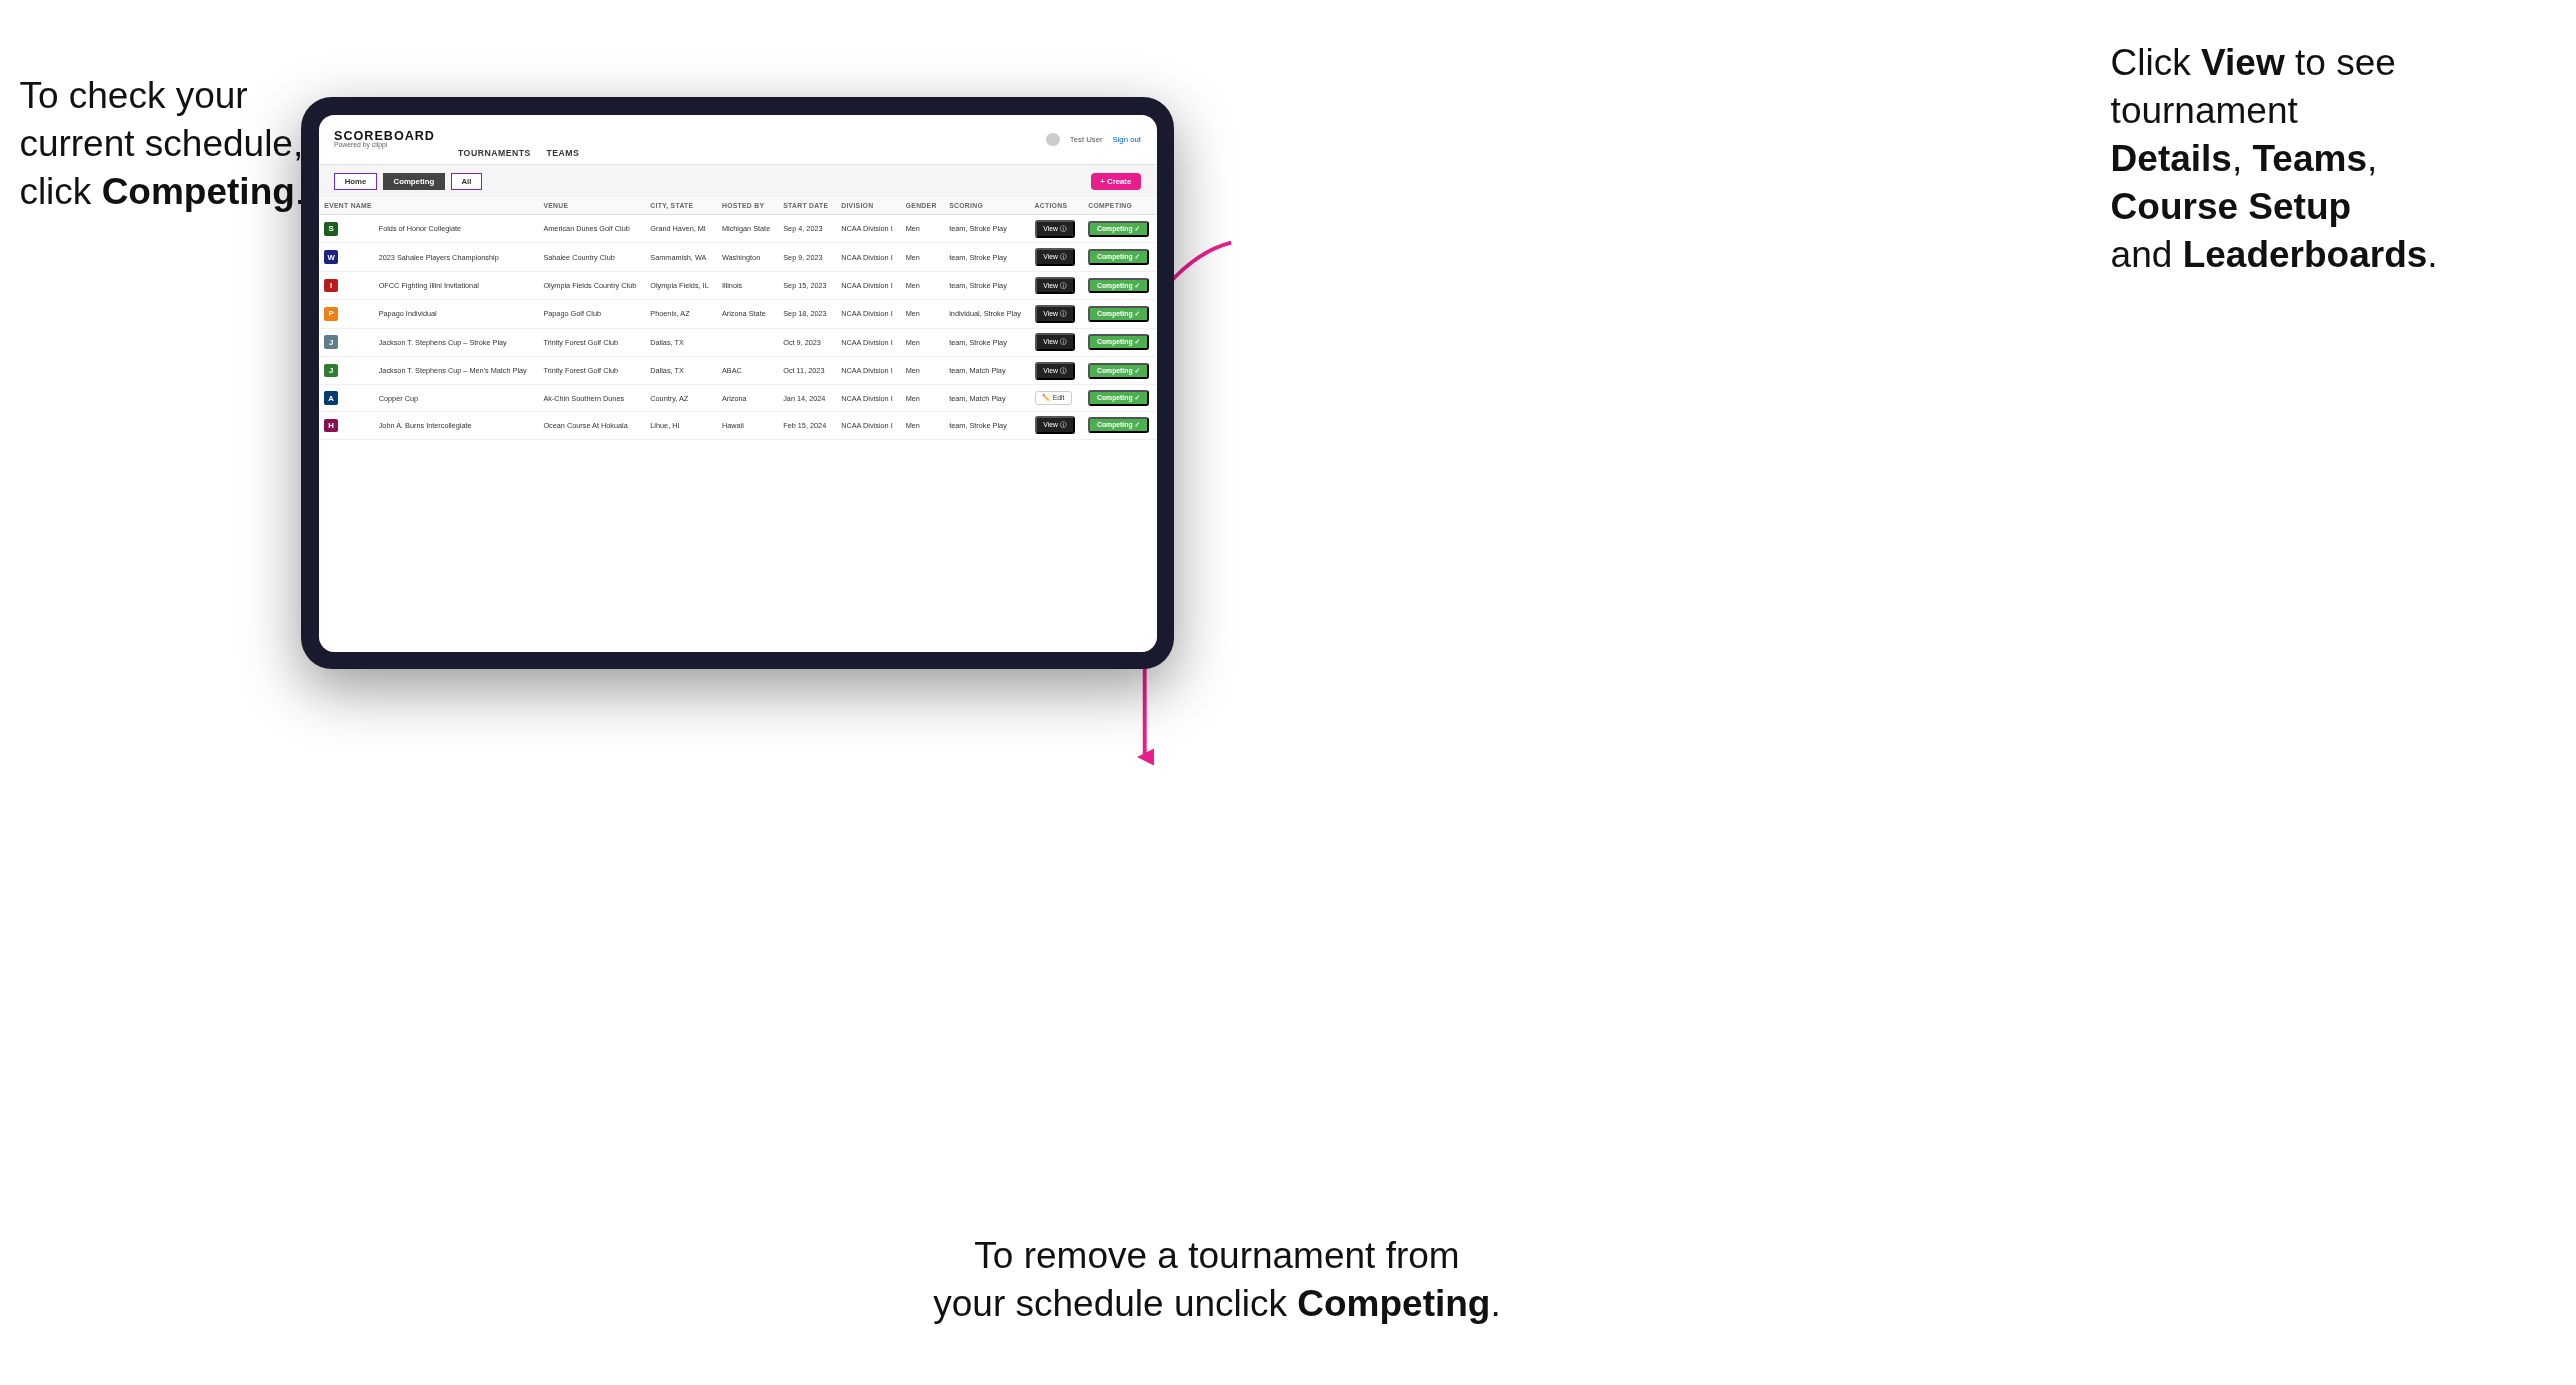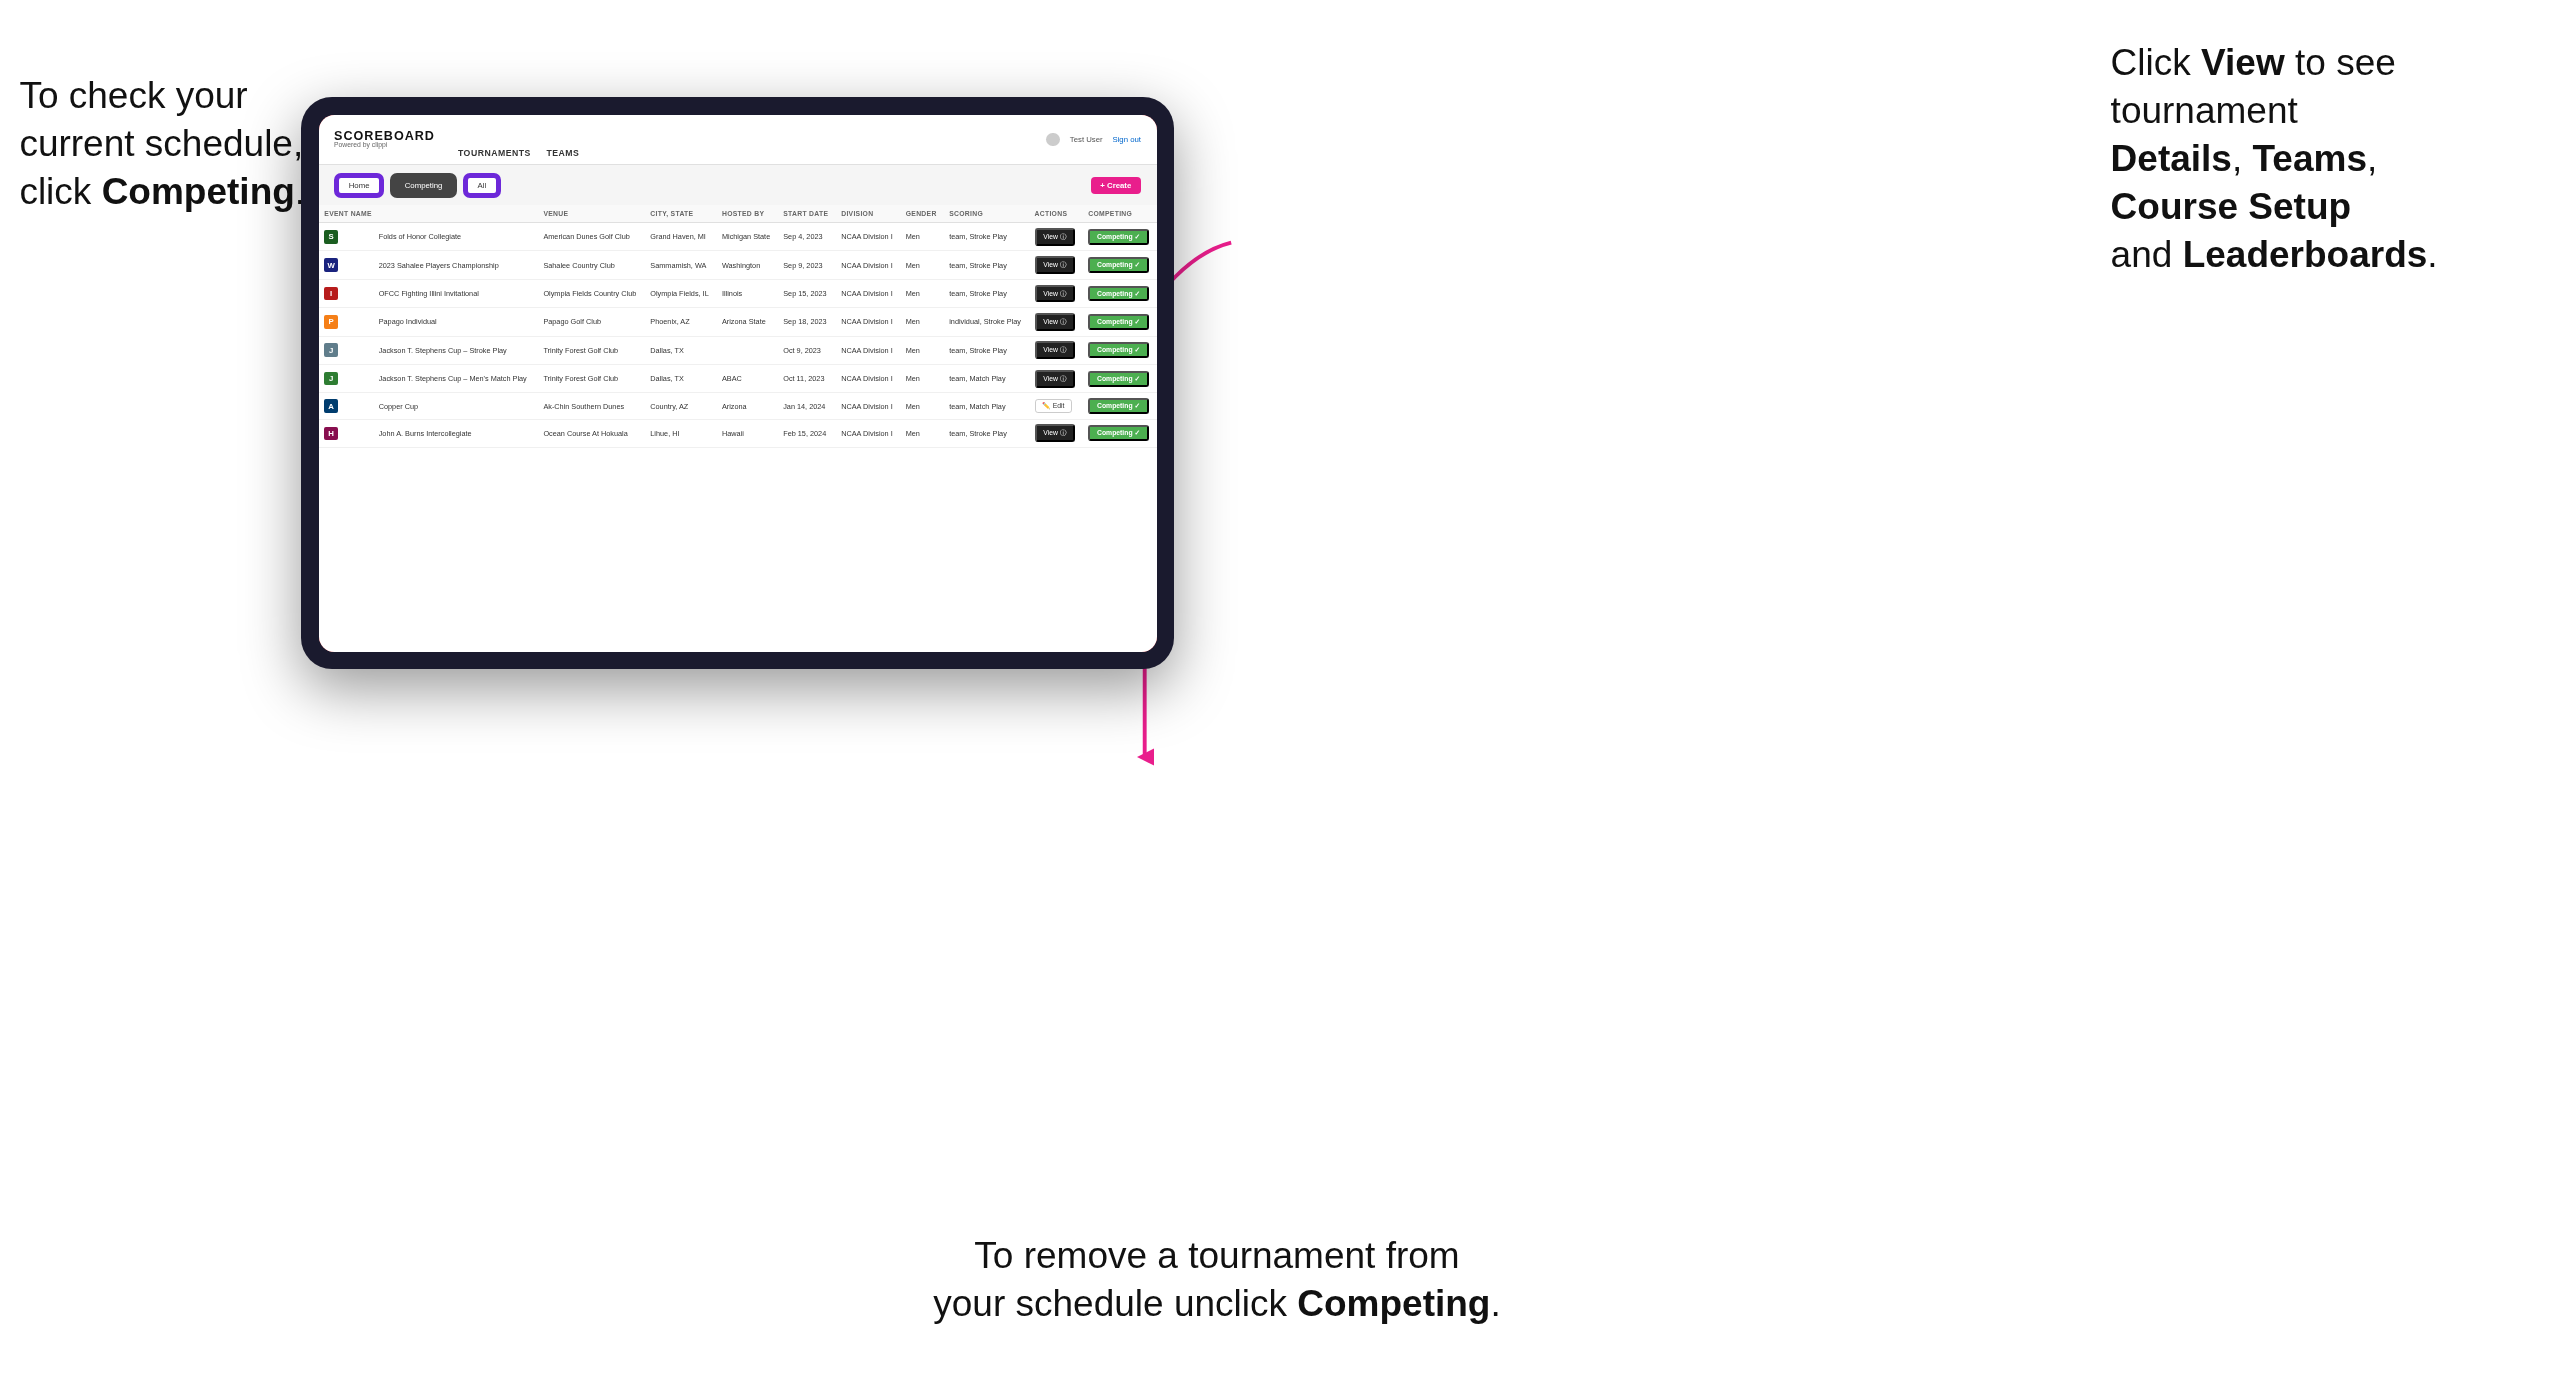--- a/index.html
+++ b/index.html
@@ -118,25 +118,25 @@
     .filter-bar {
       background: #f5f5f5;
       padding: 7.8px 15.5px;
       display: flex;
       align-items: center;
       gap: 5.8px;
       flex-shrink: 0;
     }
     .filter-btn {
       padding: 2.9px 9.7px;
-      border-radius: 7px;
+      border-radius: 0;
       font-size: 7.8px;
-      font-weight: 400;
-      cursor: pointer;
-      border: 5px solid #6d28d9;
+      font-weight: 700;
+      cursor: pointer;
+      border: 1px solid #6d28d9;
       background: #fff;
       color: #333;
     }
     .filter-btn.active {
       background: #444;
       color: #fff;
       border-color: #444;
     }
     .create-btn {
       margin-left: auto;

